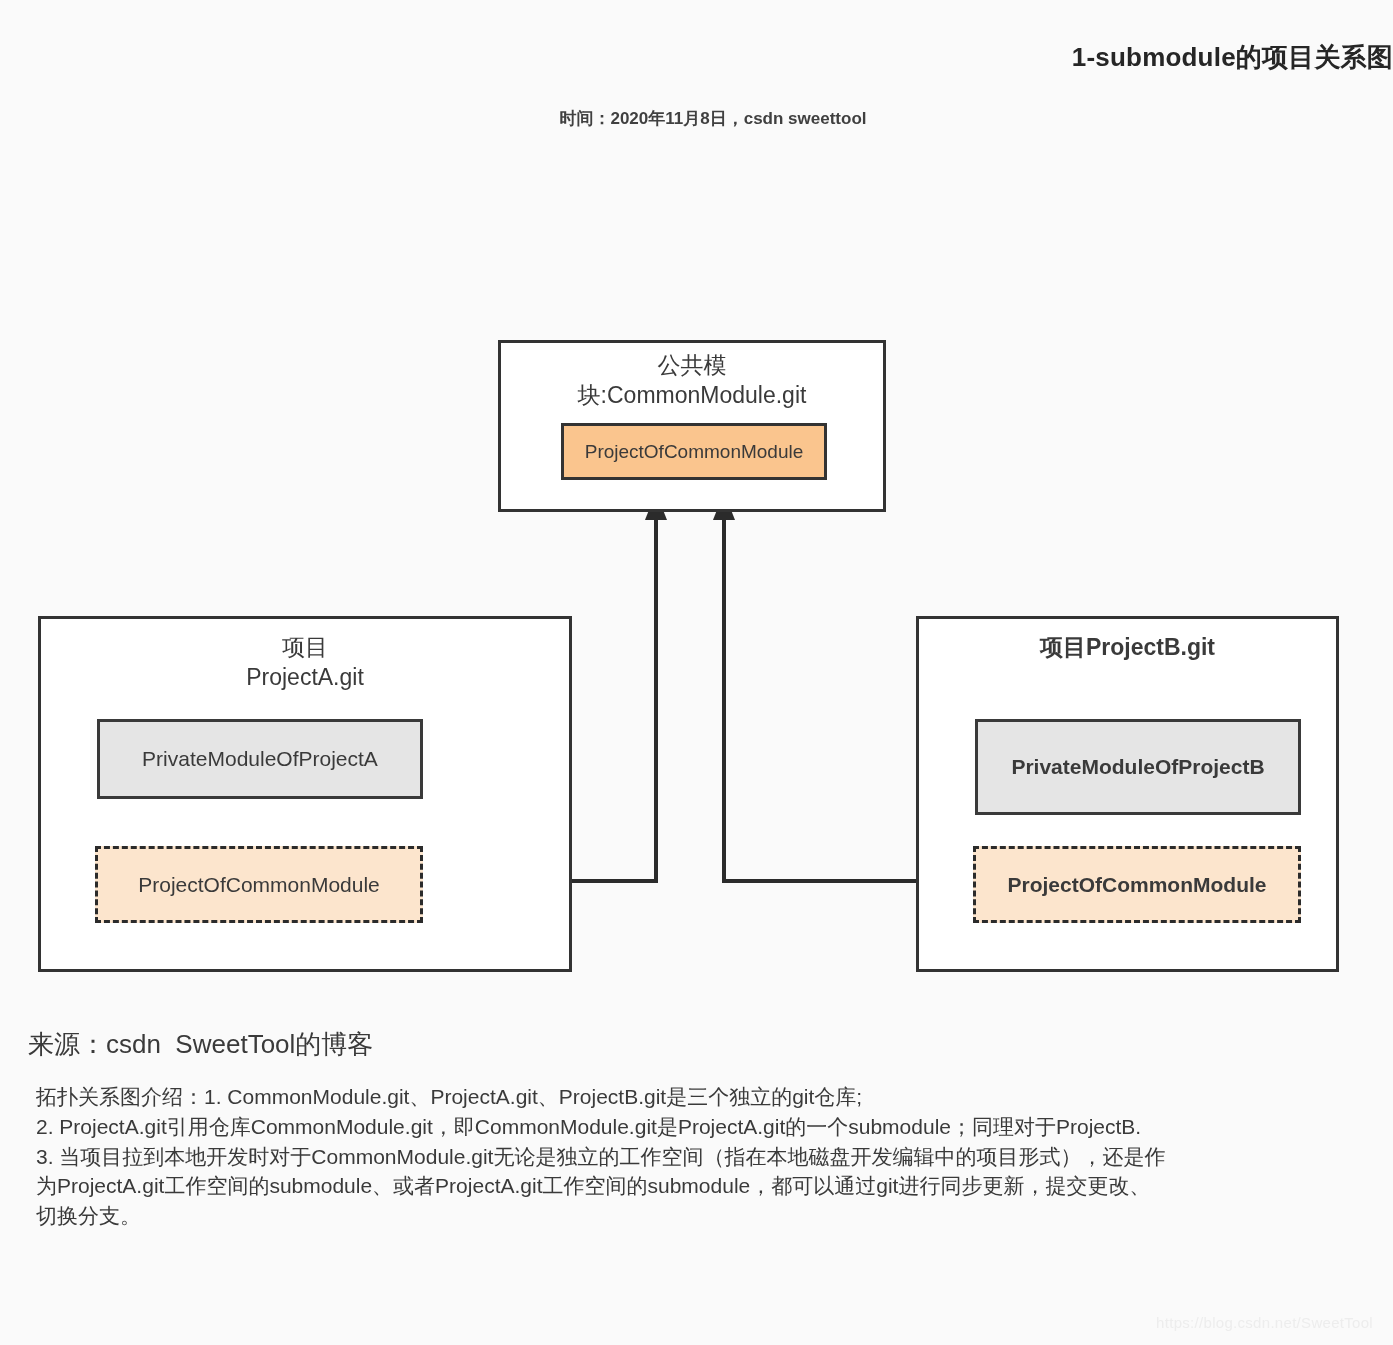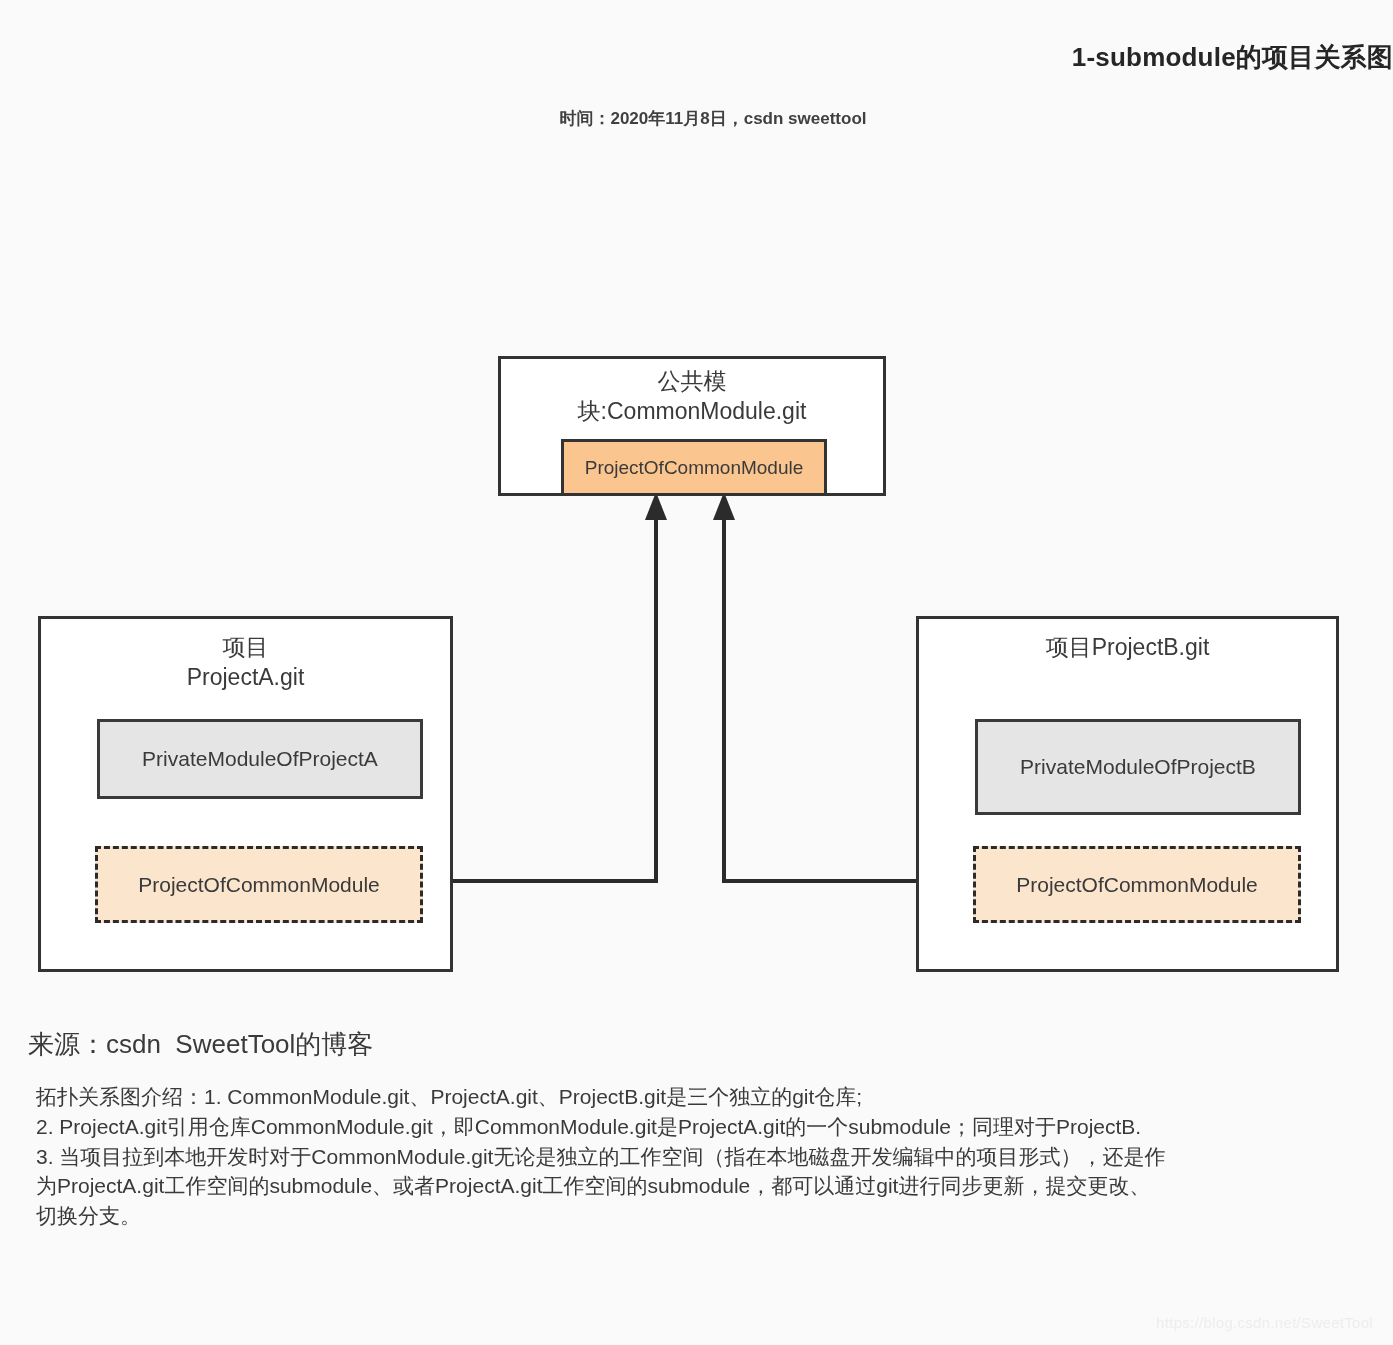--- a/index.html
+++ b/index.html
@@ -53,22 +53,21 @@
     color: #3a3a3a;
     line-height: 1.3;
     white-space: pre-line;
   }
 
   
   #common-module-box {
     left: 498px;
     top: 340px;
     width: 388px;
-    height: 140px;
-    margin-top: 16px;
+    height: 172px;
   }
   #common-module-title {
     margin-top: 8px;
   }
 
   
   #common-module-inner {
     position: absolute;
     box-sizing: border-box;
     left: 60px;
@@ -84,29 +83,30 @@
     font-size: 19px;
     color: #3a3a3a;
     line-height: 1.25;
     padding: 0 6px;
   }
 
   
   #project-a-box {
     left: 38px;
     top: 616px;
-    width: 415px;
+    width: 534px;
     height: 356px;
   }
   
   #project-b-box {
     left: 916px;
     top: 616px;
     width: 423px;
     height: 356px;
+    font-weight: bold;
   }
   .project-title {
     margin-top: 14px;
   }
 
   
   .private-module {
     position: absolute;
     box-sizing: border-box;
     background: #e5e5e5;

